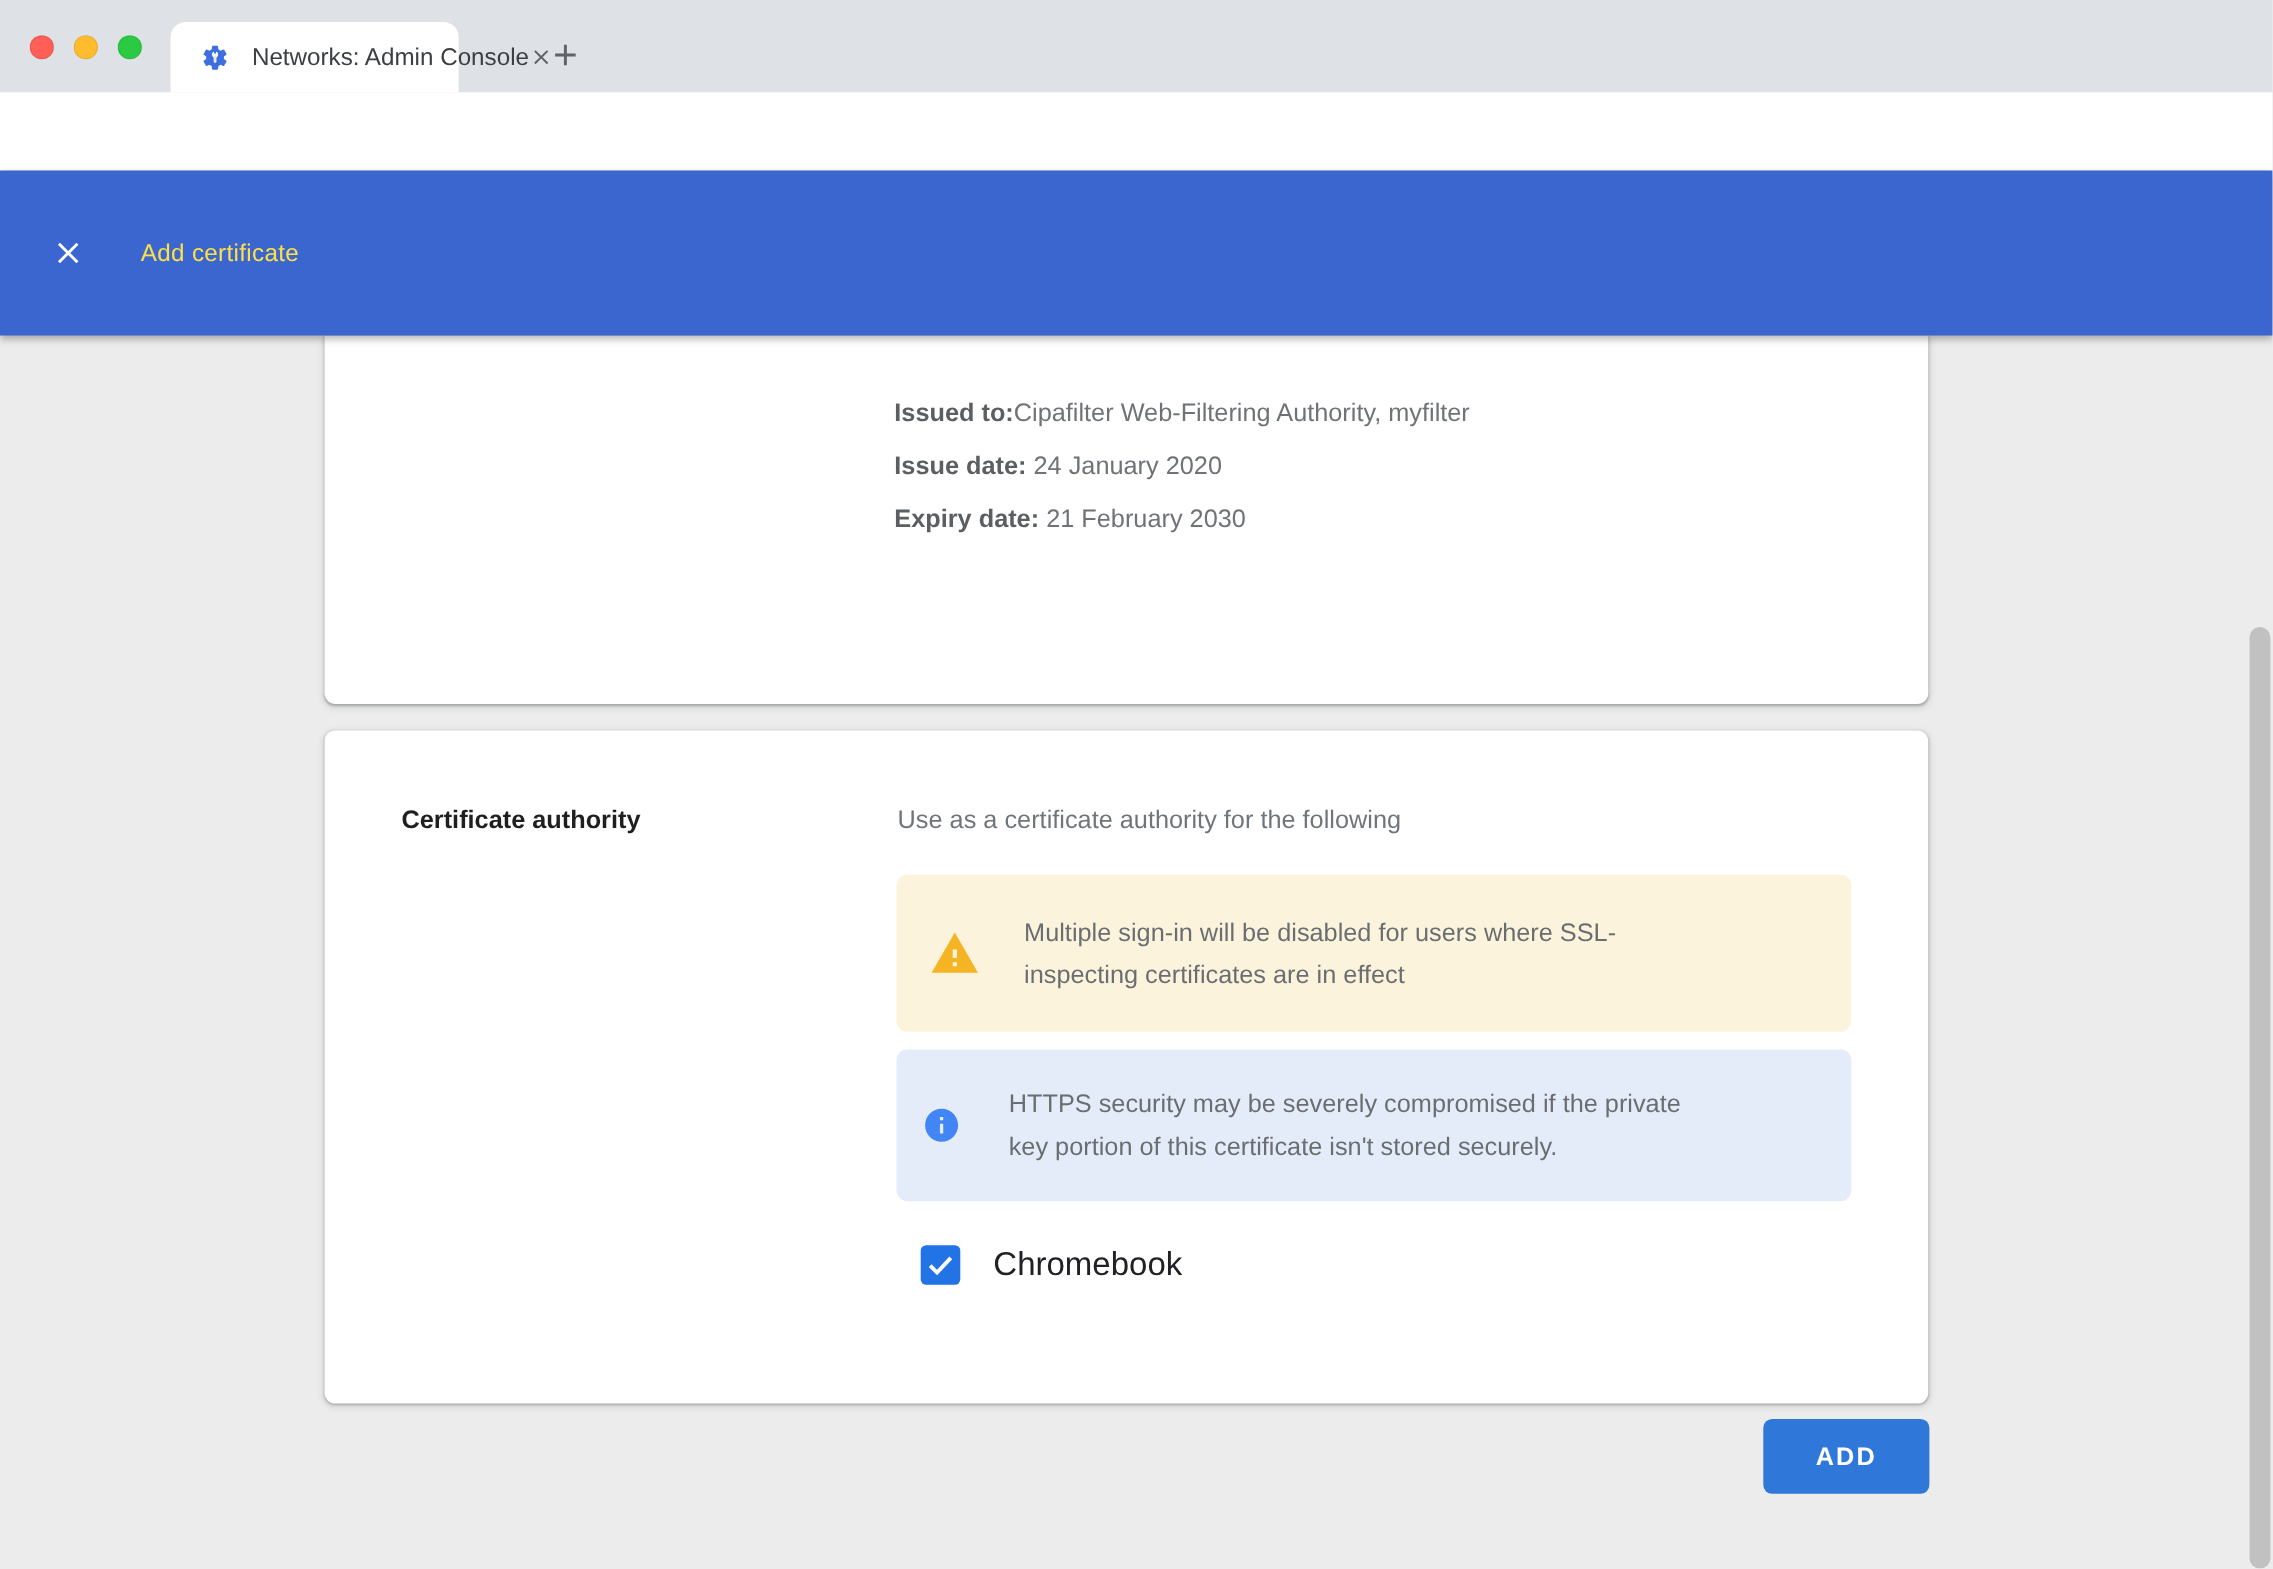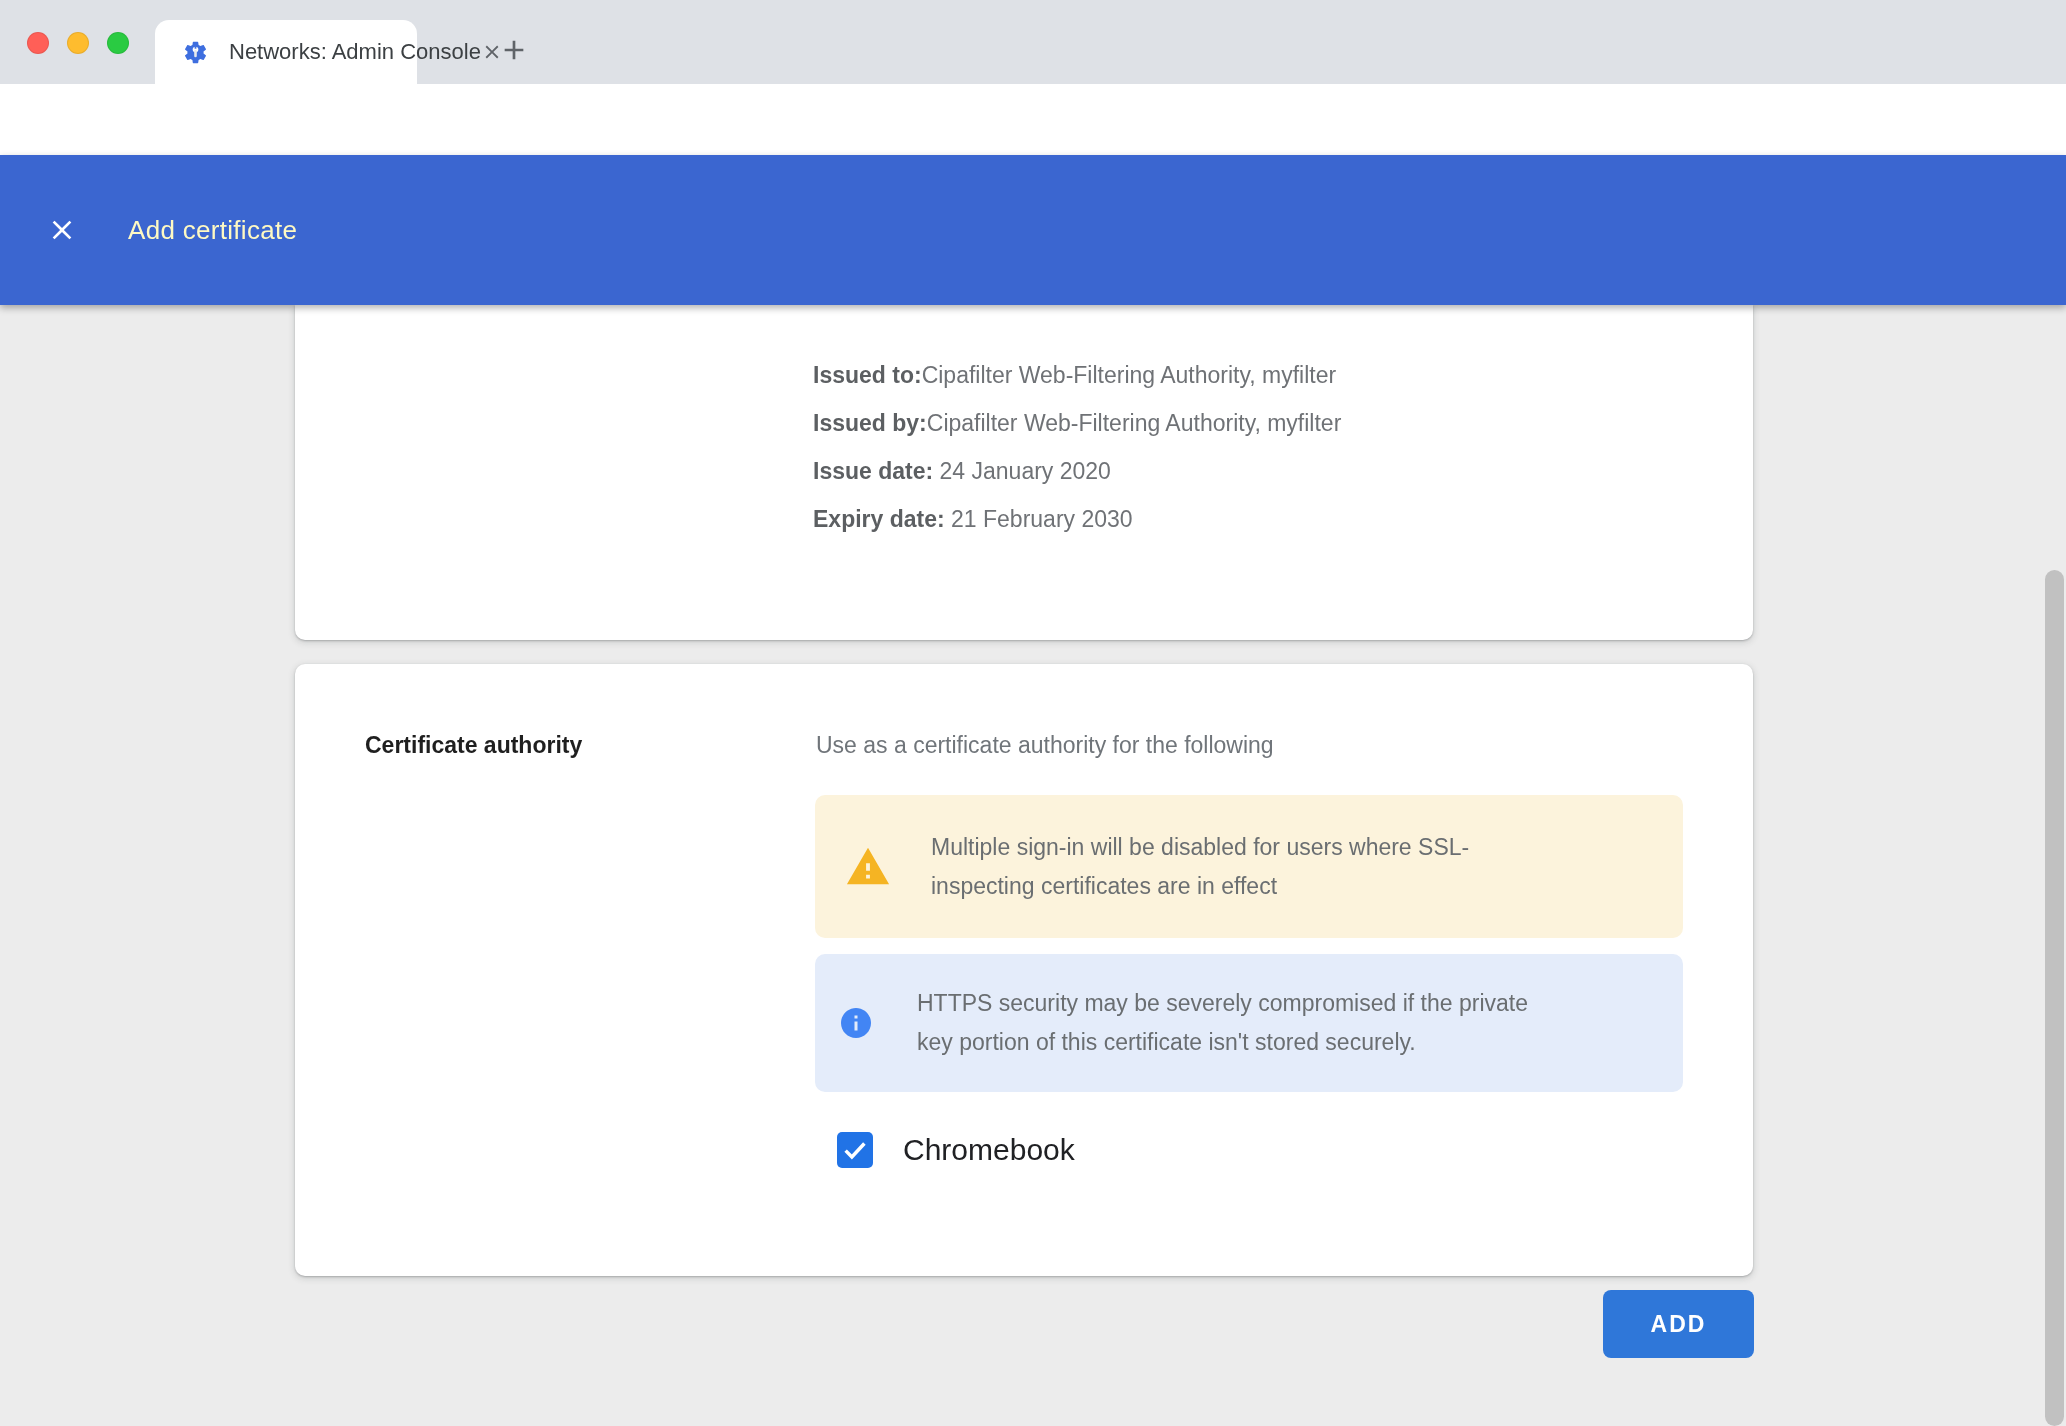--- a/index.html
+++ b/index.html
@@ -32,21 +32,21 @@
   .omni-spacer { flex:1; }
   .starbtn { width:34px; height:34px; display:flex; align-items:center; justify-content:center; cursor:pointer; }
 
   .avatar { position:absolute; left:1935px; top:96px; width:46px; height:46px; border-radius:50%; overflow:hidden; cursor:pointer; }
   .menu { position:absolute; left:2005px; top:102px; width:34px; height:34px; display:flex; align-items:center; justify-content:center; cursor:pointer; }
 
   
   .appbar { position:absolute; left:0; top:155px; width:2066px; height:150px; background:#3B66D0;
             box-shadow:0 3px 7px rgba(0,0,0,0.30); display:flex; align-items:center; z-index:5; }
   .appbar-close { width:48px; height:48px; margin-left:38px; display:flex; align-items:center; justify-content:center; cursor:pointer; }
-  .appbar-title { color:#fef9c3; font-size:26px; font-weight:400; margin-left:42px; letter-spacing:0.3px; }
+  .appbar-title { color:#fde047; font-size:22px; font-weight:400; margin-left:42px; letter-spacing:0.3px; }
 
   
   .content { position:absolute; left:0; top:305px; width:2066px; height:1121px; background:#ECECEC; }
 
   .card { position:absolute; background:#FFFFFF;
           box-shadow:0 1px 2px rgba(60,64,67,0.30), 0 2px 6px 1px rgba(60,64,67,0.15); }
   .card1 { left:295px; top:0; width:1458px; height:335px; border-radius:0 0 10px 10px;
            padding:46px 0 0 518px; }
   .cert-row { font-size:23px; line-height:48px; color:#6F7276; white-space:nowrap; }
   .cert-row .lbl { font-weight:bold; color:#5C5F62; }
@@ -172,21 +172,20 @@
         </svg>
     </span>
   </div>
   <div class="appbar-title">Add certificate</div>
 </div>
 
 <div class="content">
 
   <div class="card card1">
     <div class="cert-row"><span class="lbl">Issued to:</span><span>Cipafilter Web-Filtering Authority, myfilter</span></div>
-    <div class="cert-row"><span class="lbl">Issued by:</span><span>Cipafilter Web-Filtering Authority, myfilter</span></div>
     <div class="cert-row"><span class="lbl">Issue date:</span><span> 24 January 2020</span></div>
     <div class="cert-row"><span class="lbl">Expiry date:</span><span> 21 February 2030</span></div>
   </div>
 
   <div class="card card2">
     <div class="section-heading">Certificate authority</div>
     <div class="section-desc">Use as a certificate authority for the following</div>
 
     <div class="banner banner-warning">
       <span style="display:flex;">

